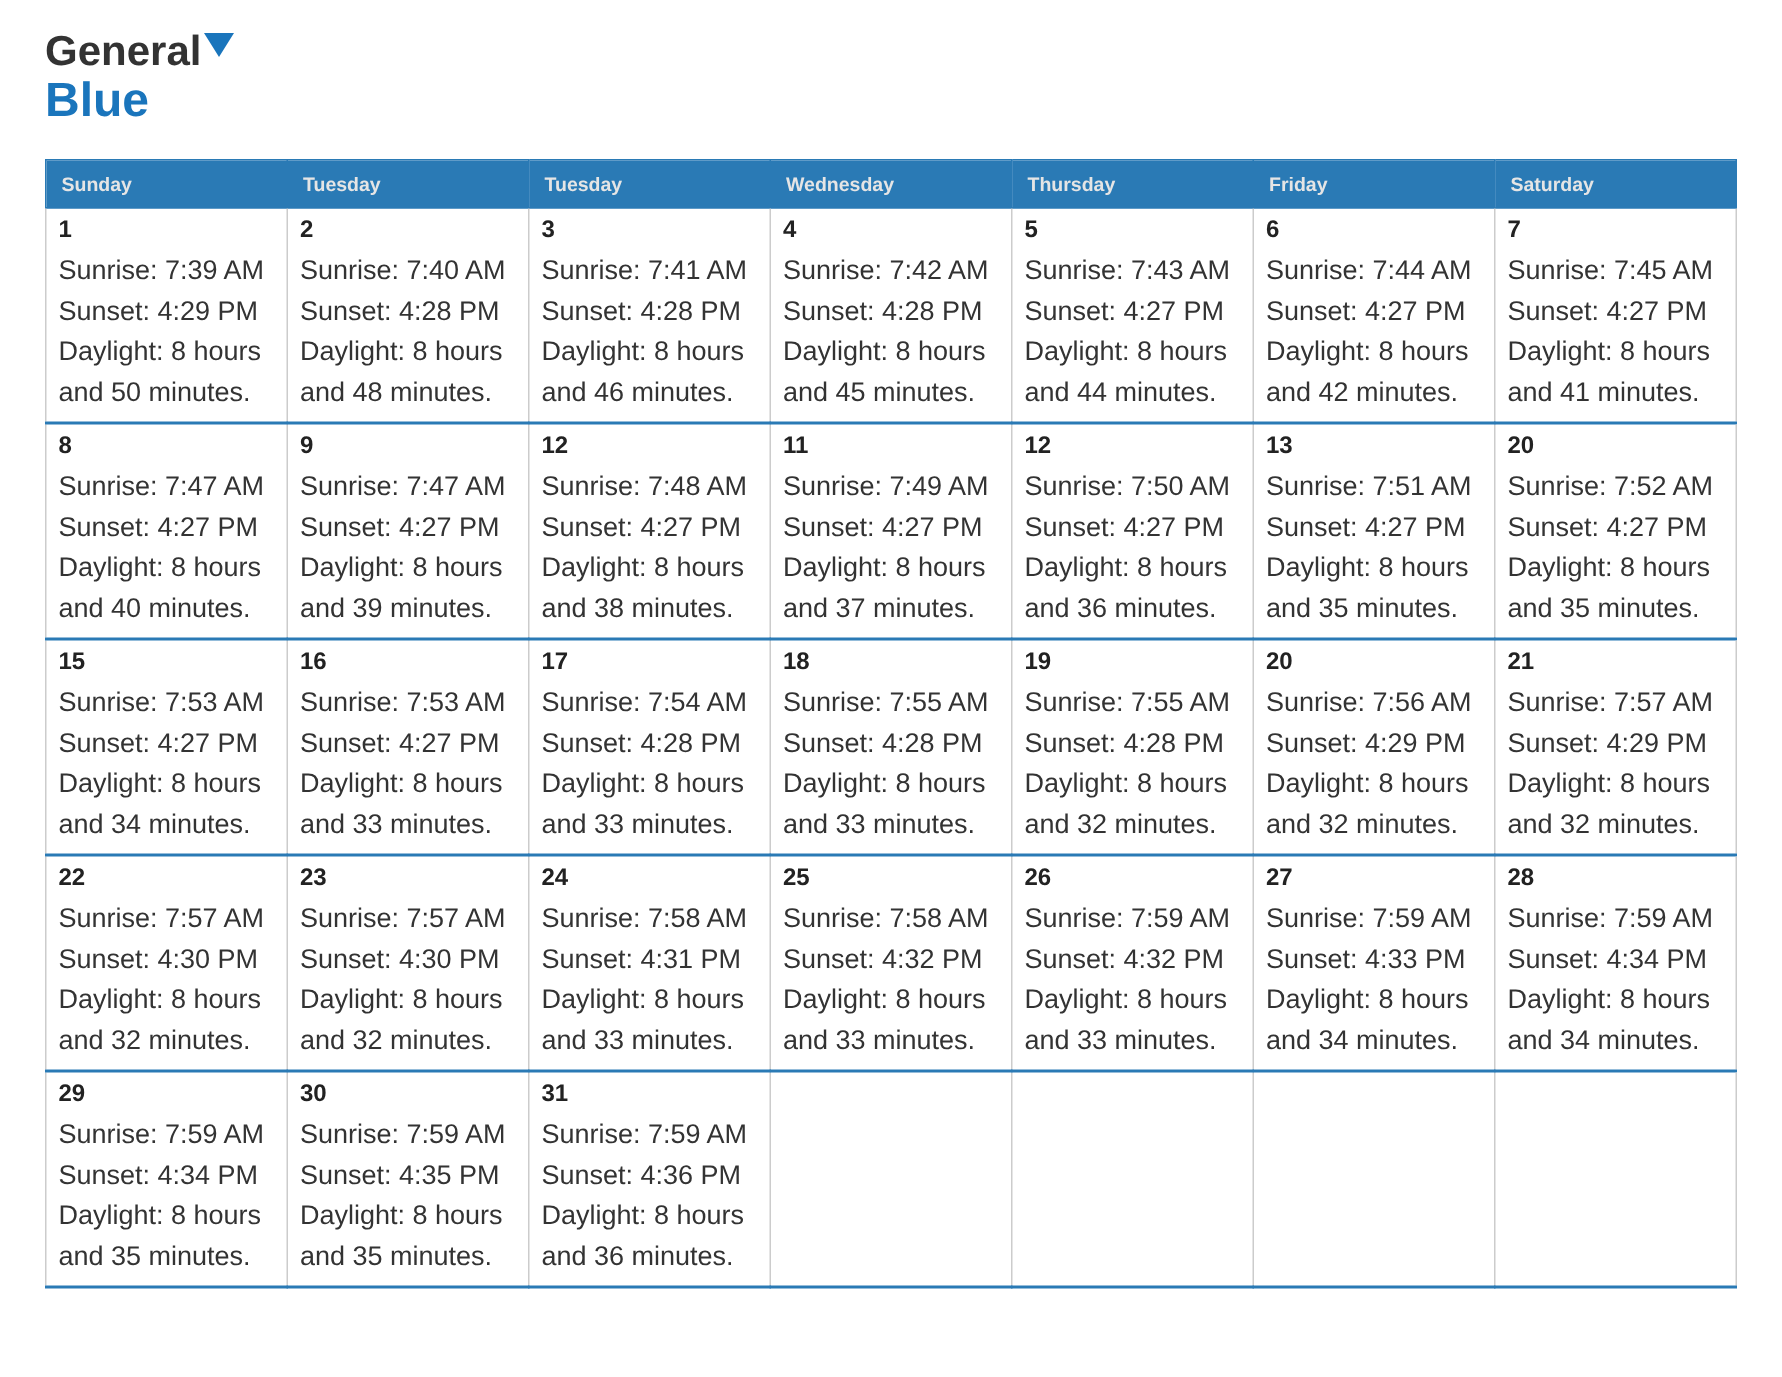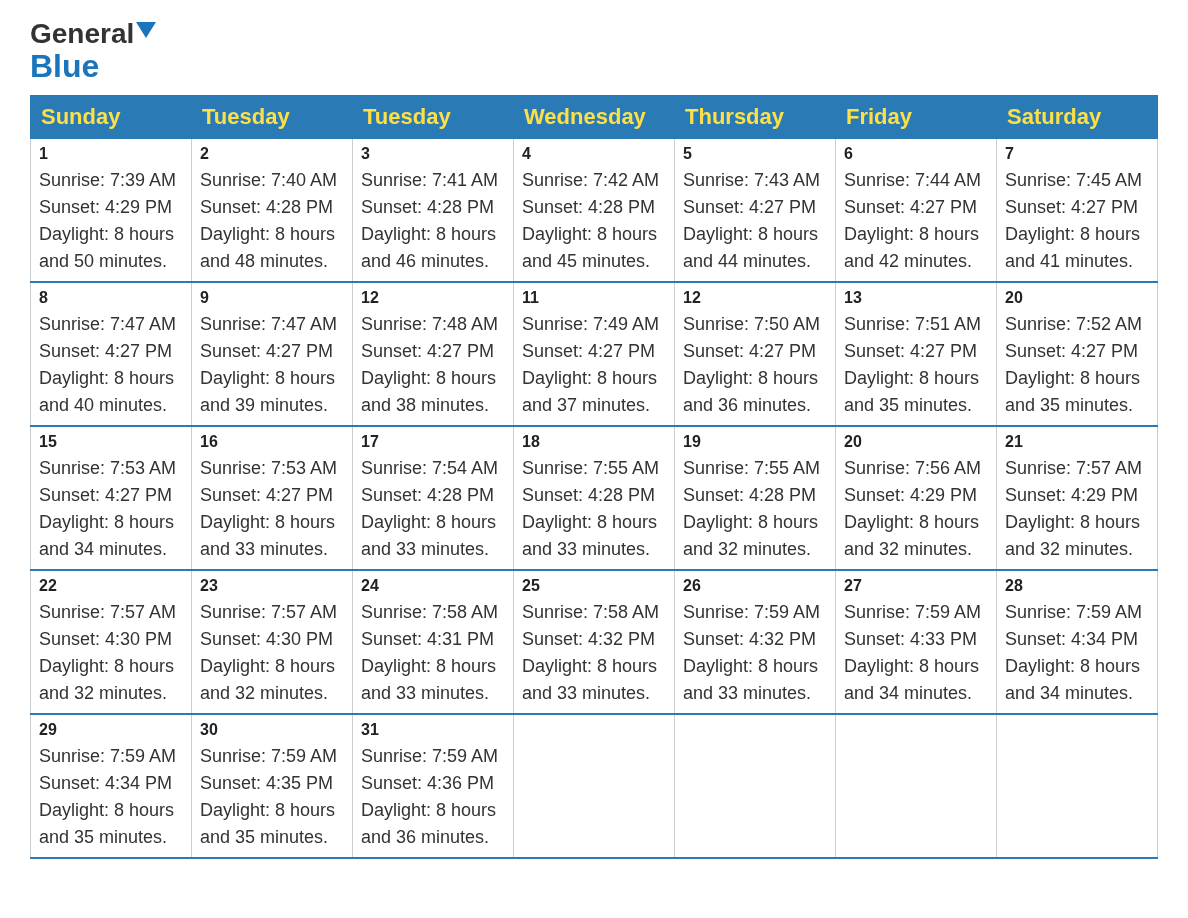--- a/index.html
+++ b/index.html
@@ -7,21 +7,21 @@
       font-family: Arial, Helvetica, sans-serif;
       background: #fff;
       width: 1188px;
       min-height: 918px;
       padding: 20px 30px;
     }
     .header {
       display: flex;
       justify-content: flex-start;
       align-items: flex-start;
-      margin-bottom: 13px;
+      margin-bottom: 24px;
     }
     .logo {
       display: flex;
       flex-direction: column;
       align-items: flex-start;
     }
     .logo-general {
       font-size: 28px;
       font-weight: bold;
       color: #333;
@@ -59,22 +59,22 @@
       color: #555;
       margin-top: 4px;
     }
     table {
       width: 100%;
       border-collapse: collapse;
       margin-top: 10px;
     }
     thead tr th {
       background-color: #2a7ab5;
-      color: #fde047;
-      font-size: 22px;
+      color: #e5e5e5;
+      font-size: 13px;
       font-weight: bold;
       padding: 8px 10px;
       text-align: left;
       border: 1px solid #2a7ab5;
     }
     tbody tr td {
       vertical-align: top;
       padding: 6px 8px;
       font-size: 13.5px;
       color: #222;

